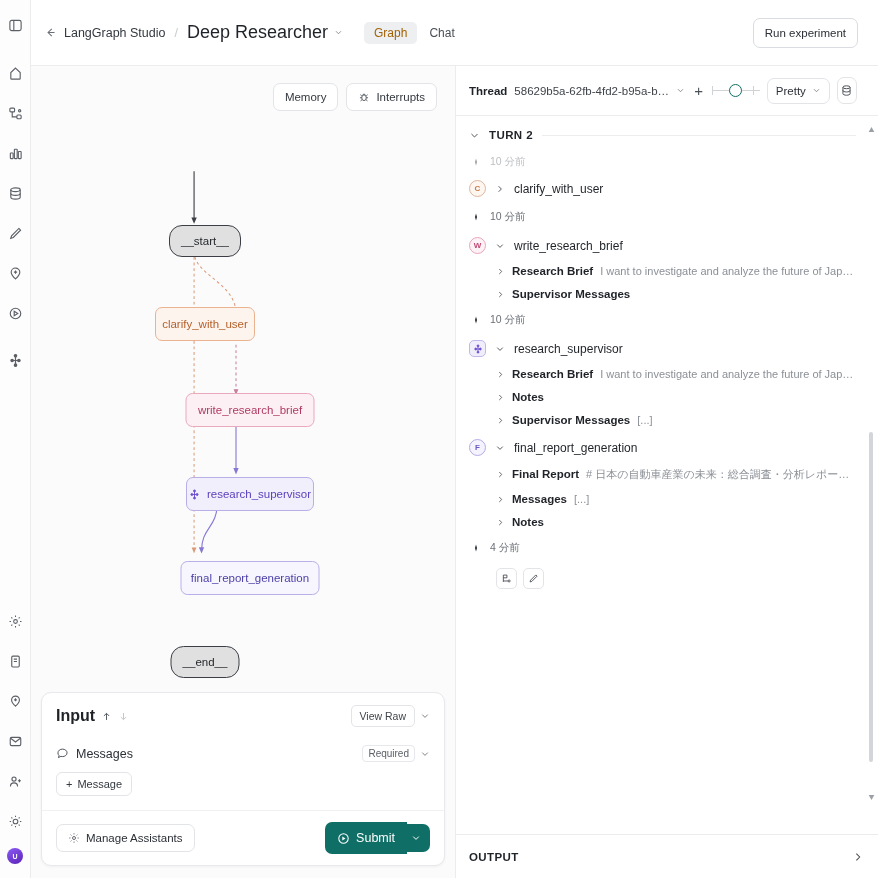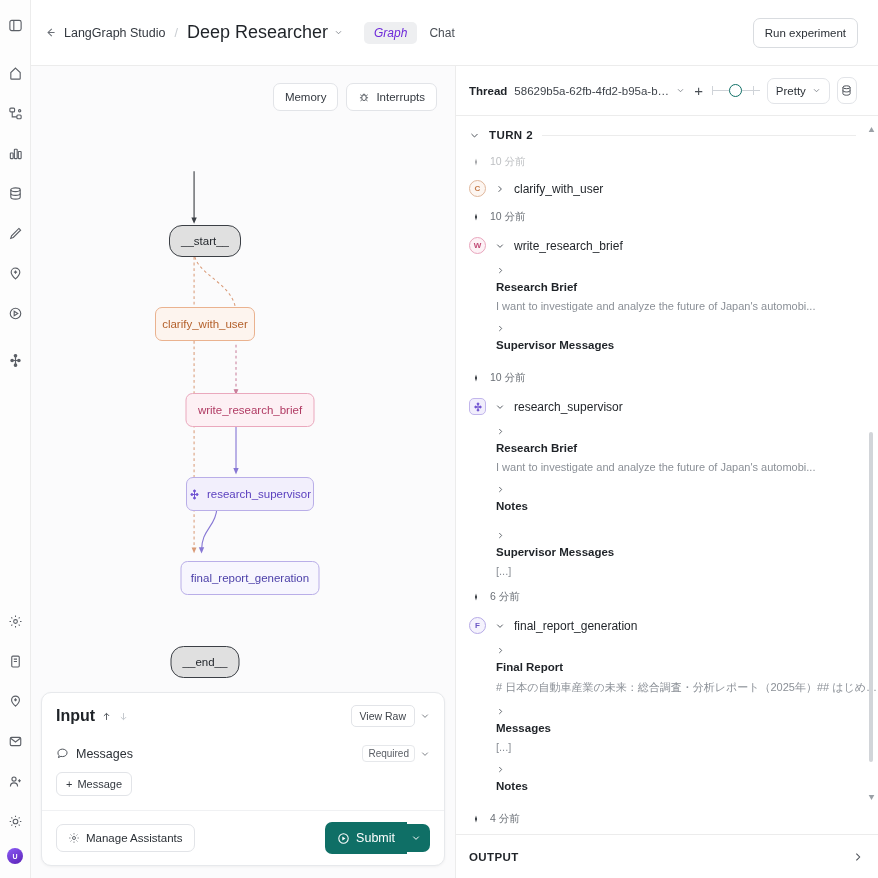--- a/index.html
+++ b/index.html
@@ -56,21 +56,21 @@
   .chev { width: 9px; height: 9px; color: #72777e; flex: 0 0 9px; }
   .seg {
     display: flex; gap: 2px; margin-left: 18px;
     background: #fff; border-radius: 7px; padding: 3px;
   }
   .seg-btn {
     font-size: 12px; padding: 4px 10px; border-radius: 5px;
     color: #4a4f56; cursor: pointer; background: transparent; border: none;
     font-family: inherit; white-space: nowrap;
   }
-  .seg-btn.active { background: #eeeff1; color: #6d28d9; font-style: italic; }
+  .seg-btn.active { background: #eeeff1; color: #a16207; }
   .topbar-right { margin-left: auto; }
   .run-exp {
     font-size: 11.5px; padding: 8px 11px; border-radius: 7px;
     border: 1px solid #d9dce0; background: #fff; color: #2b3036;
     cursor: pointer; font-family: inherit; white-space: nowrap;
   }
 
   
   .body-split { flex: 1 1 auto; display: flex; min-height: 0; }
 
@@ -245,21 +245,21 @@
   .nb-badge.circ.pink { border-color: #e9a6bd; color: #c14a75; background: #fdf2f6; }
   .nb-badge.circ.purple { border-color: #b6aae6; color: #6b57c4; background: #f5f3fd; }
   .nb-badge.sq {
     border-radius: 5px; border: 1.2px solid #c2b6ec; background: #f1eefc; color: #6d4fd0;
   }
   .nb-badge.sq svg { width: 10px; height: 10px; }
   .node-chev { width: 10px; height: 10px; color: #4a4f56; flex: 0 0 10px; cursor: pointer; }
   .node-name { font-size: 12px; color: #1f2328; }
   .field-row {
     display: flex; align-items: baseline; gap: 7px;
-    margin: 11px 0 0 27px; cursor: pointer; min-width: 0; flex-direction: column;
+    margin: 11px 0 0 27px; cursor: pointer; min-width: 0;
   }
   .field-chev { width: 9px; height: 9px; color: #4a4f56; flex: 0 0 9px; position: relative; top: 1px; }
   .field-key { font-size: 11.5px; font-weight: 700; color: #1f2328; white-space: nowrap; }
   .field-val {
     font-size: 11px; color: #8b9097; white-space: nowrap;
     overflow: hidden; text-overflow: ellipsis; min-width: 0;
   }
   .field-ellip { font-size: 11px; color: #8b9097; }
 
   .mini-actions { display: flex; gap: 6px; margin: 0 0 10px 27px; }
@@ -710,26 +710,20 @@
             </div>
             <div class="field-row">
               <svg class="field-chev" viewBox="0 0 16 16" fill="none" stroke="currentColor" stroke-width="1.5">
                   <path d="m5.8 3.6 4.4 4.4-4.4 4.4"></path>
                 </svg>
               <span class="field-key">Supervisor Messages</span>
               <span class="field-ellip">[...]</span>
             </div>
           </div>
 
-          <div class="ts-row">
-            <svg class="ts-diamond" viewBox="0 0 12 12">
-                <path d="M6 0.6 7.6 6 6 11.4 4.4 6z" fill="currentColor"></path>
-              </svg>
-            <span class="ts-text">6 分前</span>
-          </div>
 
           <div class="node-blk">
             <div class="node-hdr">
               <span class="nb-badge circ purple">F</span>
               <svg class="node-chev" viewBox="0 0 16 16" fill="none" stroke="currentColor" stroke-width="1.5">
                   <path d="m3.6 5.8 4.4 4.4 4.4-4.4"></path>
                 </svg>
               <span class="node-name">final_report_generation</span>
             </div>
             <div class="field-row">

